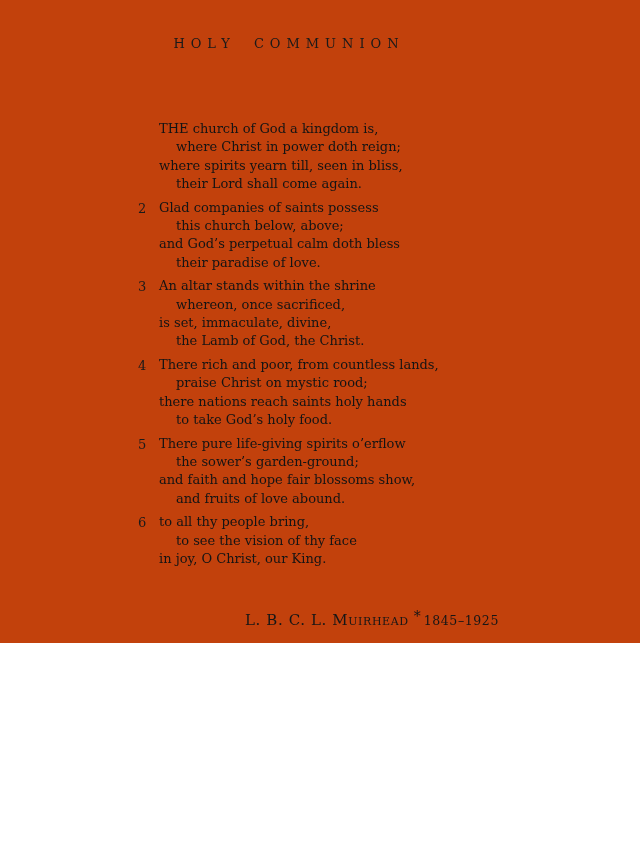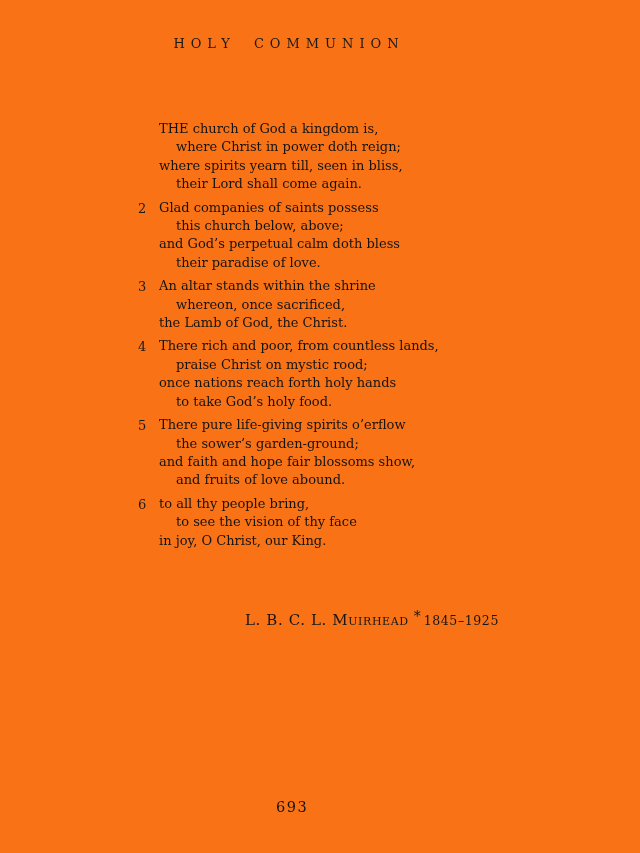--- a/index.html
+++ b/index.html
@@ -3,22 +3,22 @@
 <meta charset="utf-8">
 <style>
   html, body {
     margin: 0;
     padding: 0;
     background: #ffffff;
   }
   .page {
     position: relative;
     width: 640px;
-    height: 853px;
-    background: #f97316;
+    height: 643px;
+    background: #c2410c;
     color: #121212;
     font-family: "DejaVu Serif", "Liberation Serif", serif;
     overflow: hidden;
   }
   .running-header {
     position: absolute;
     top: 36px;
     left: 0;
     width: 578px;
     text-align: center;
@@ -117,29 +117,30 @@
             <div class="line">this church below, above;</div>
             <div class="line">and God’s perpetual calm doth bless</div>
             <div class="line">their paradise of love.</div>
           </div>
         </div>
         <div class="verse">
           <div class="verse-num">3</div>
           <div class="verse-lines">
             <div class="line">An altar stands within the shrine</div>
             <div class="line">whereon, once sacrificed,</div>
+            <div class="line">is set, immaculate, divine,</div>
             <div class="line">the Lamb of God, the Christ.</div>
           </div>
         </div>
         <div class="verse">
           <div class="verse-num">4</div>
           <div class="verse-lines">
             <div class="line">There rich and poor, from countless lands,</div>
             <div class="line">praise Christ on mystic rood;</div>
-            <div class="line">once nations reach forth holy hands</div>
+            <div class="line">there nations reach saints holy hands</div>
             <div class="line">to take God’s holy food.</div>
           </div>
         </div>
         <div class="verse">
           <div class="verse-num">5</div>
           <div class="verse-lines">
             <div class="line">There pure life-giving spirits o’erflow</div>
             <div class="line">the sower’s garden-ground;</div>
             <div class="line">and faith and hope fair blossoms show,</div>
             <div class="line">and fruits of love abound.</div>

